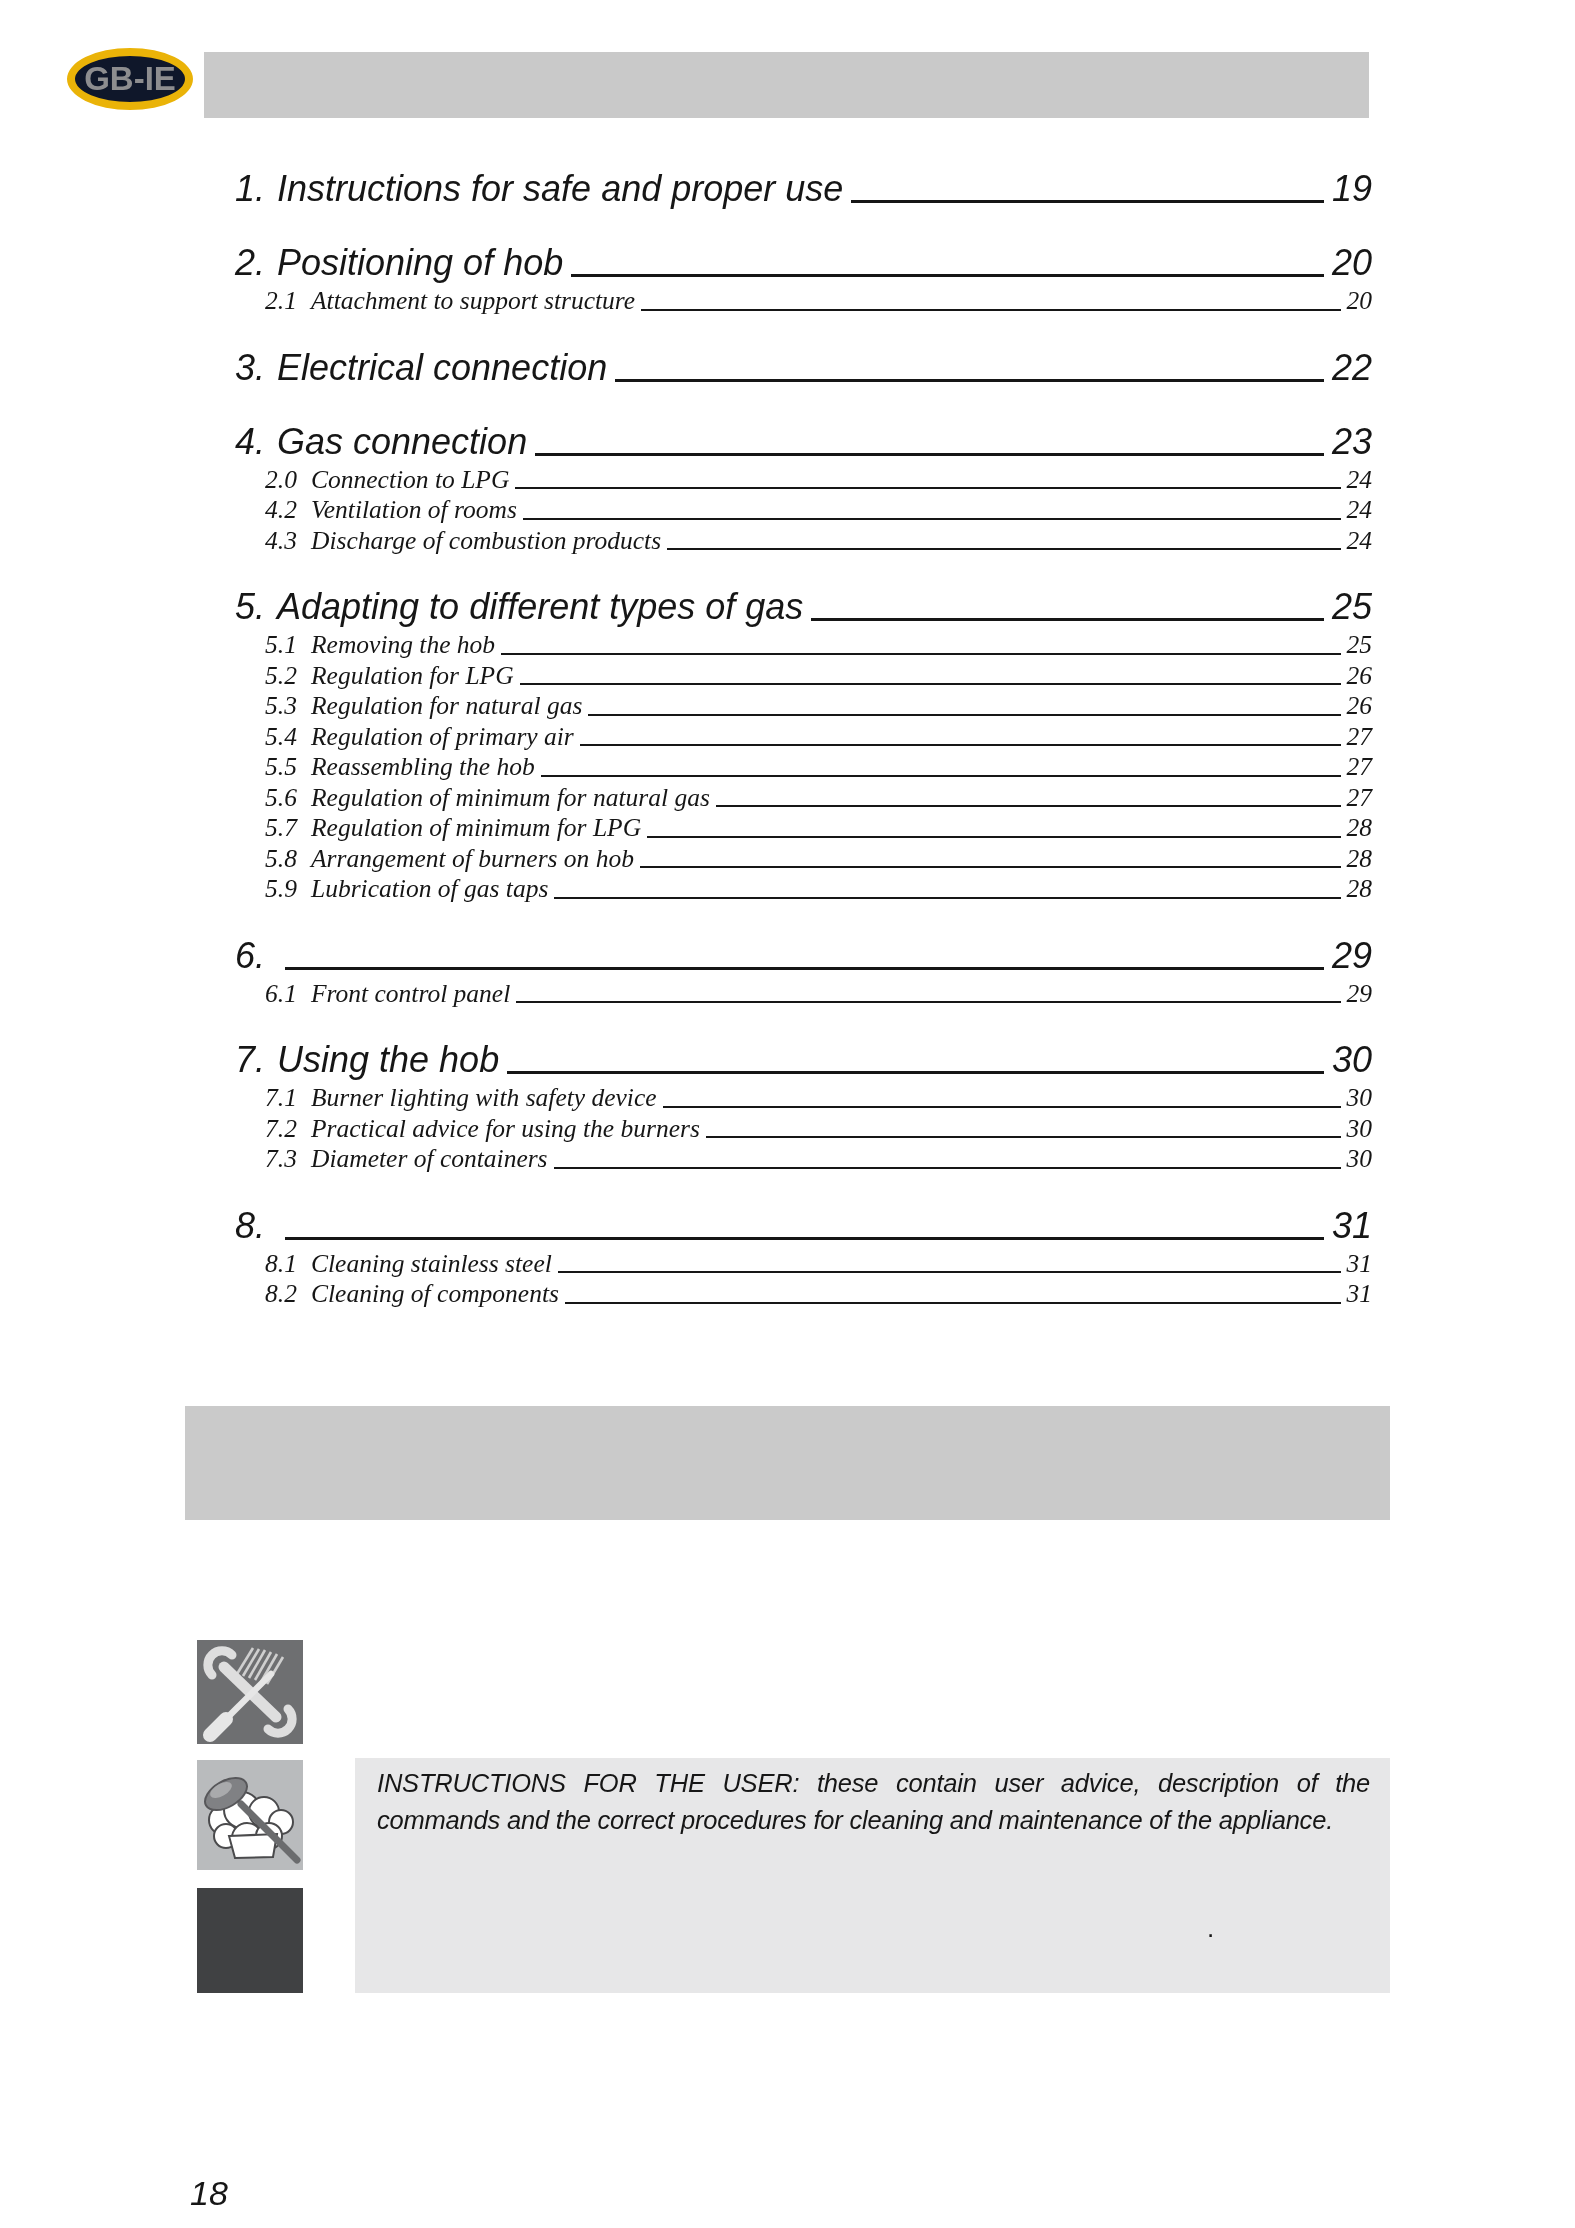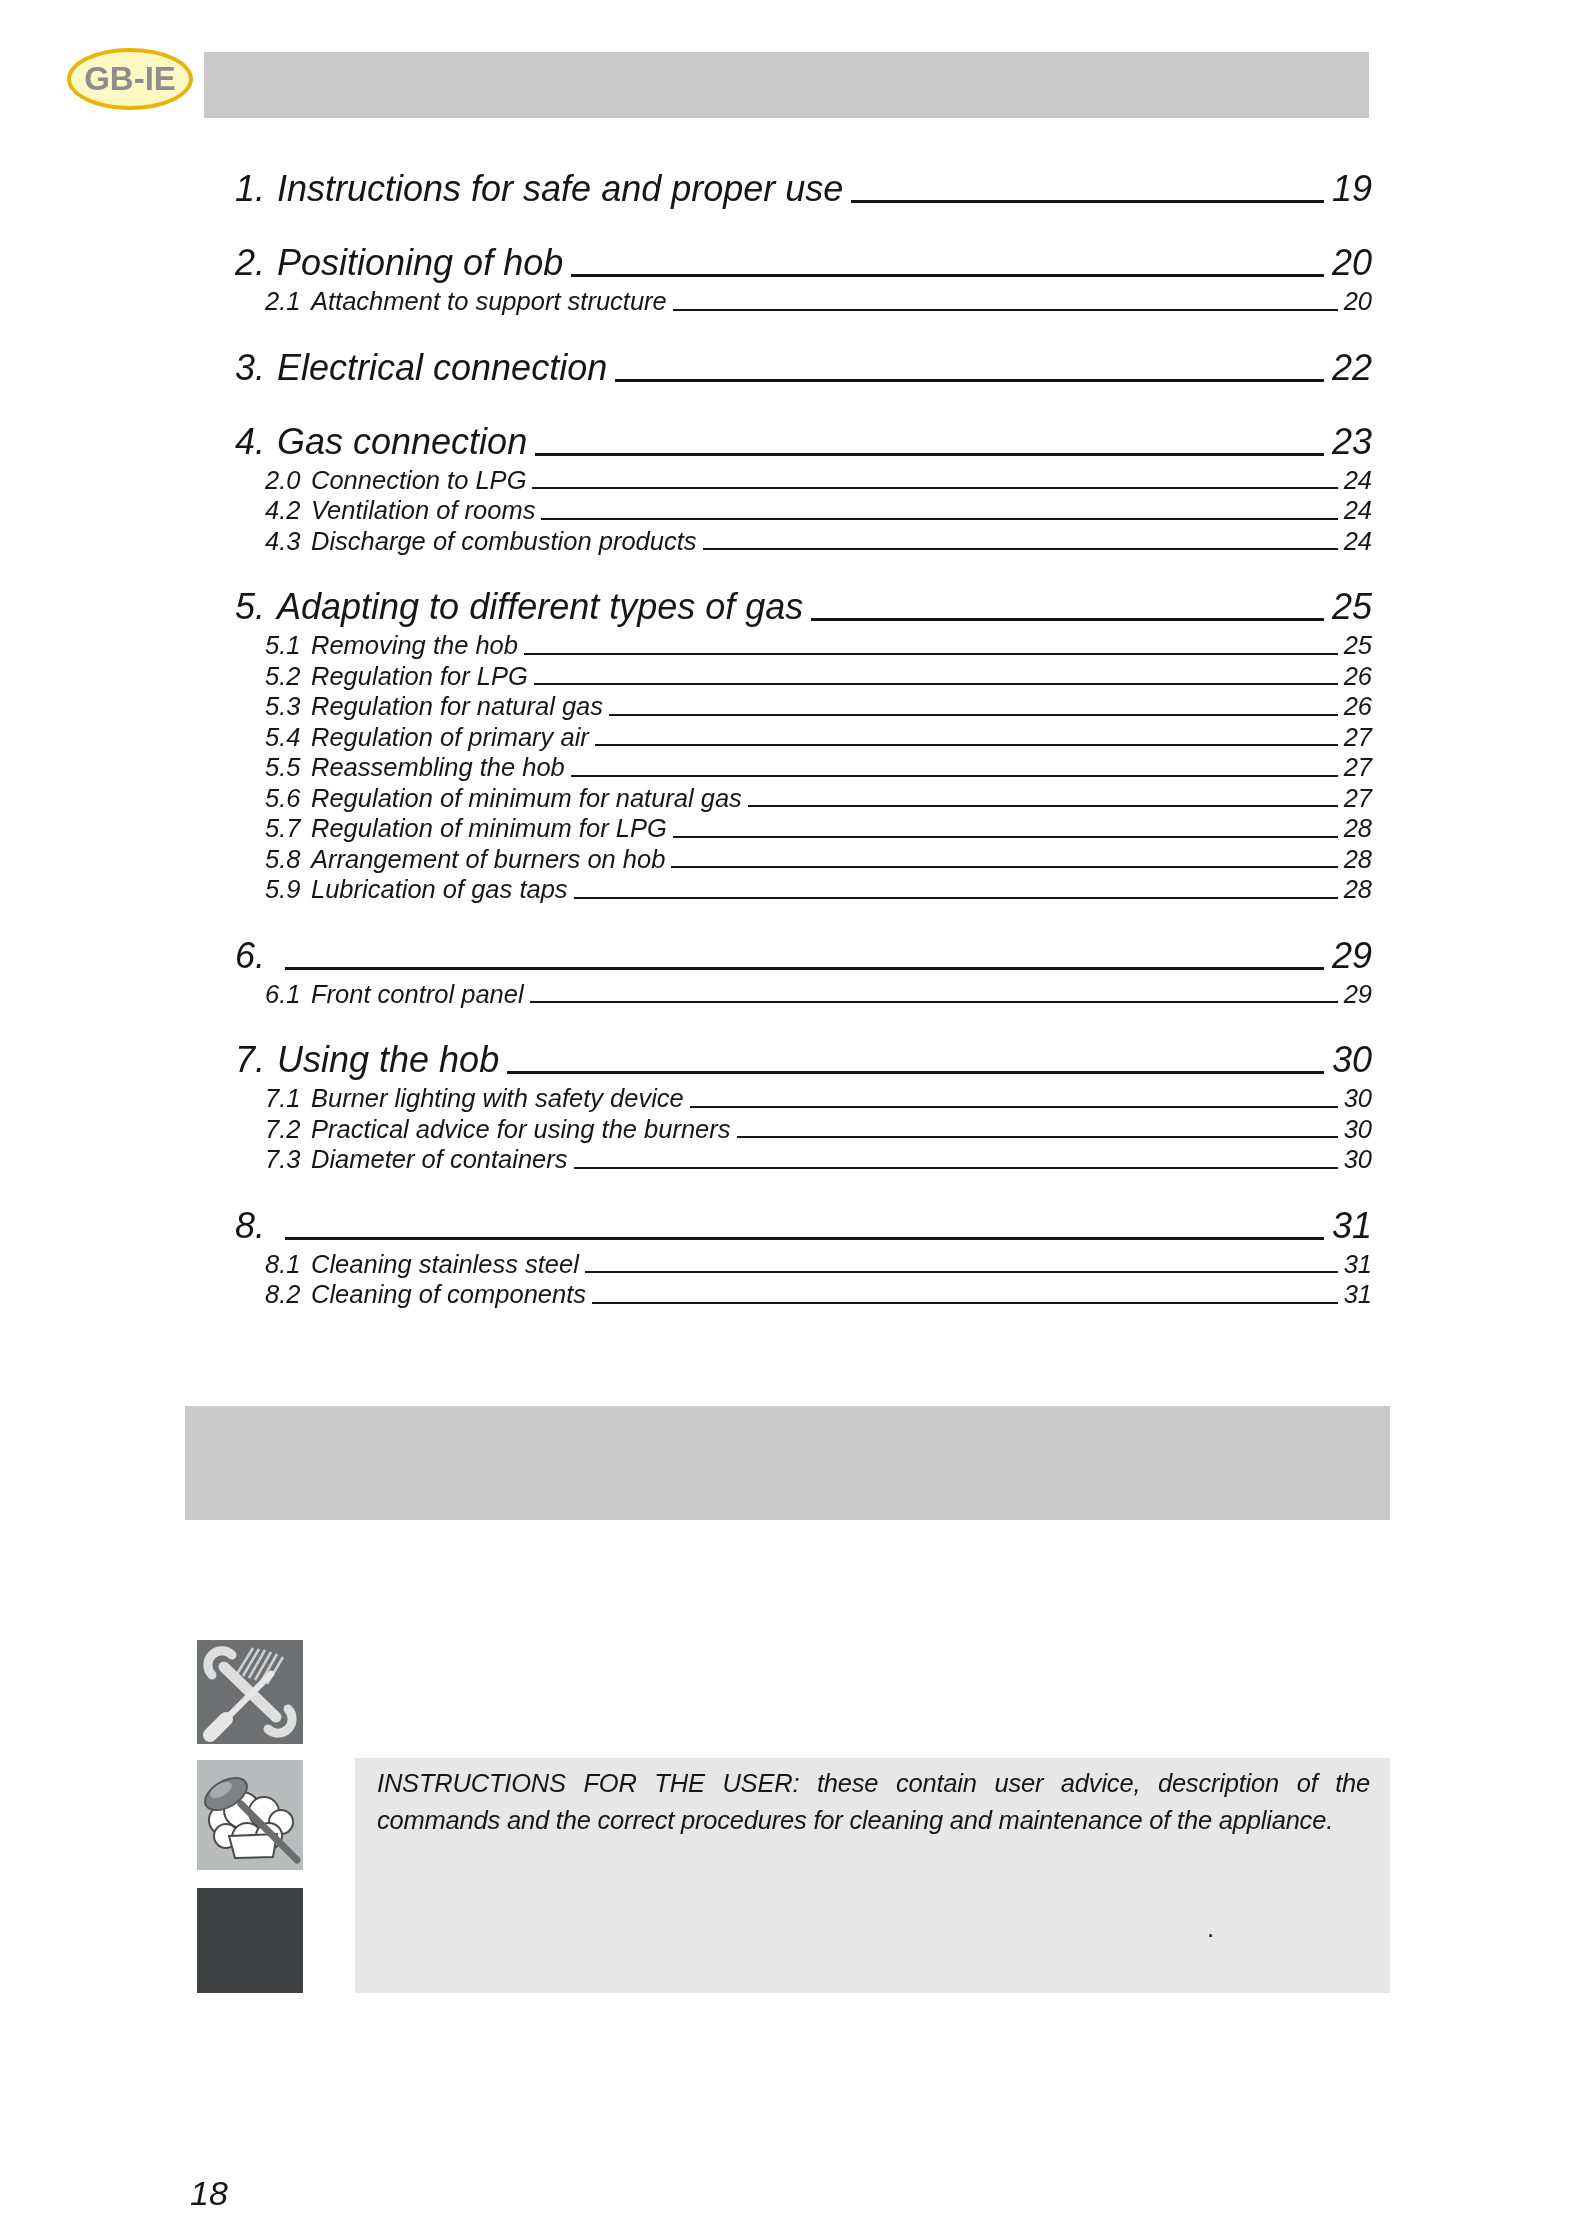--- a/index.html
+++ b/index.html
@@ -3,32 +3,32 @@
 <meta charset="utf-8">
 <style>
   html,body{margin:0;padding:0;background:#ffffff;}
   .page{
     position:relative;width:1575px;height:2228px;background:#ffffff;overflow:hidden;
     font-family:"Liberation Sans",sans-serif;color:#161616;
   }
   
   .badge{
     position:absolute;left:67px;top:48px;width:126px;height:62px;
-    border:4px solid #eab308;border-radius:50%;
+    border:8px solid #eab308;border-radius:50%;
     display:flex;align-items:center;justify-content:center;
     font-weight:bold;font-size:33px;color:#8d8d8f;letter-spacing:0px;
-    box-sizing:border-box;background:#fef9c3;
+    box-sizing:border-box;background:#0f172a;
   }
   .topbar{position:absolute;left:204px;top:52px;width:1165px;height:66px;background:#c9c9c9;}
   
   .toc{position:absolute;left:235px;top:166px;width:1137px;font-style:italic;}
   .toc-main{display:flex;font-size:36px;line-height:46px;margin-top:28px;white-space:nowrap;}
   .toc-main:first-child{margin-top:0;}
   .toc-main .num{min-width:42px;}
-  .toc-sub{display:flex;font-size:25.5px;line-height:30.5px;padding-left:30px;white-space:nowrap;}
+  .toc-sub{display:flex;font-size:25.5px;line-height:30.5px;padding-left:30px;white-space:nowrap;font-family:Liberation Serif, serif;}
   .toc-sub .num{min-width:46px;}
   .leader{flex:1;align-self:flex-end;border-bottom:3px solid #161616;margin:0 8px 9px 8px;min-width:30px;}
   .toc-sub .leader{border-bottom-width:2px;margin:0 6px 6px 6px;}
   
   .midblock{position:absolute;left:185px;top:1406px;width:1205px;height:114px;background:#cacaca;}
   
   .note-icon{position:absolute;left:197px;width:106px;overflow:hidden;}
   .note-box{
     position:absolute;left:355px;width:1035px;background:#e7e7e8;
     font-style:italic;font-size:25.5px;line-height:37px;

